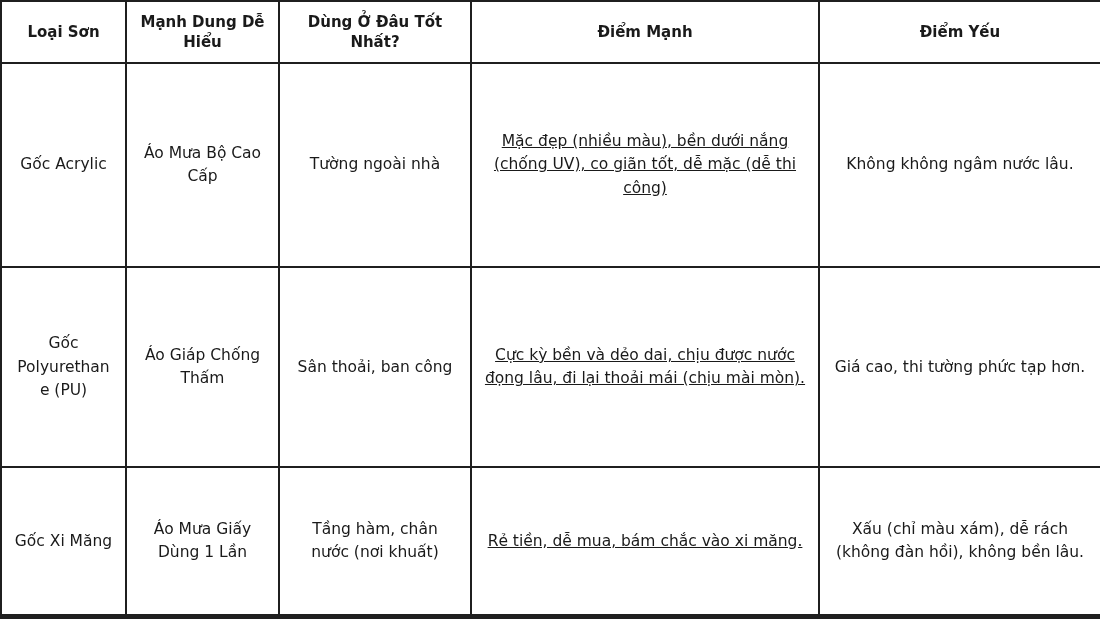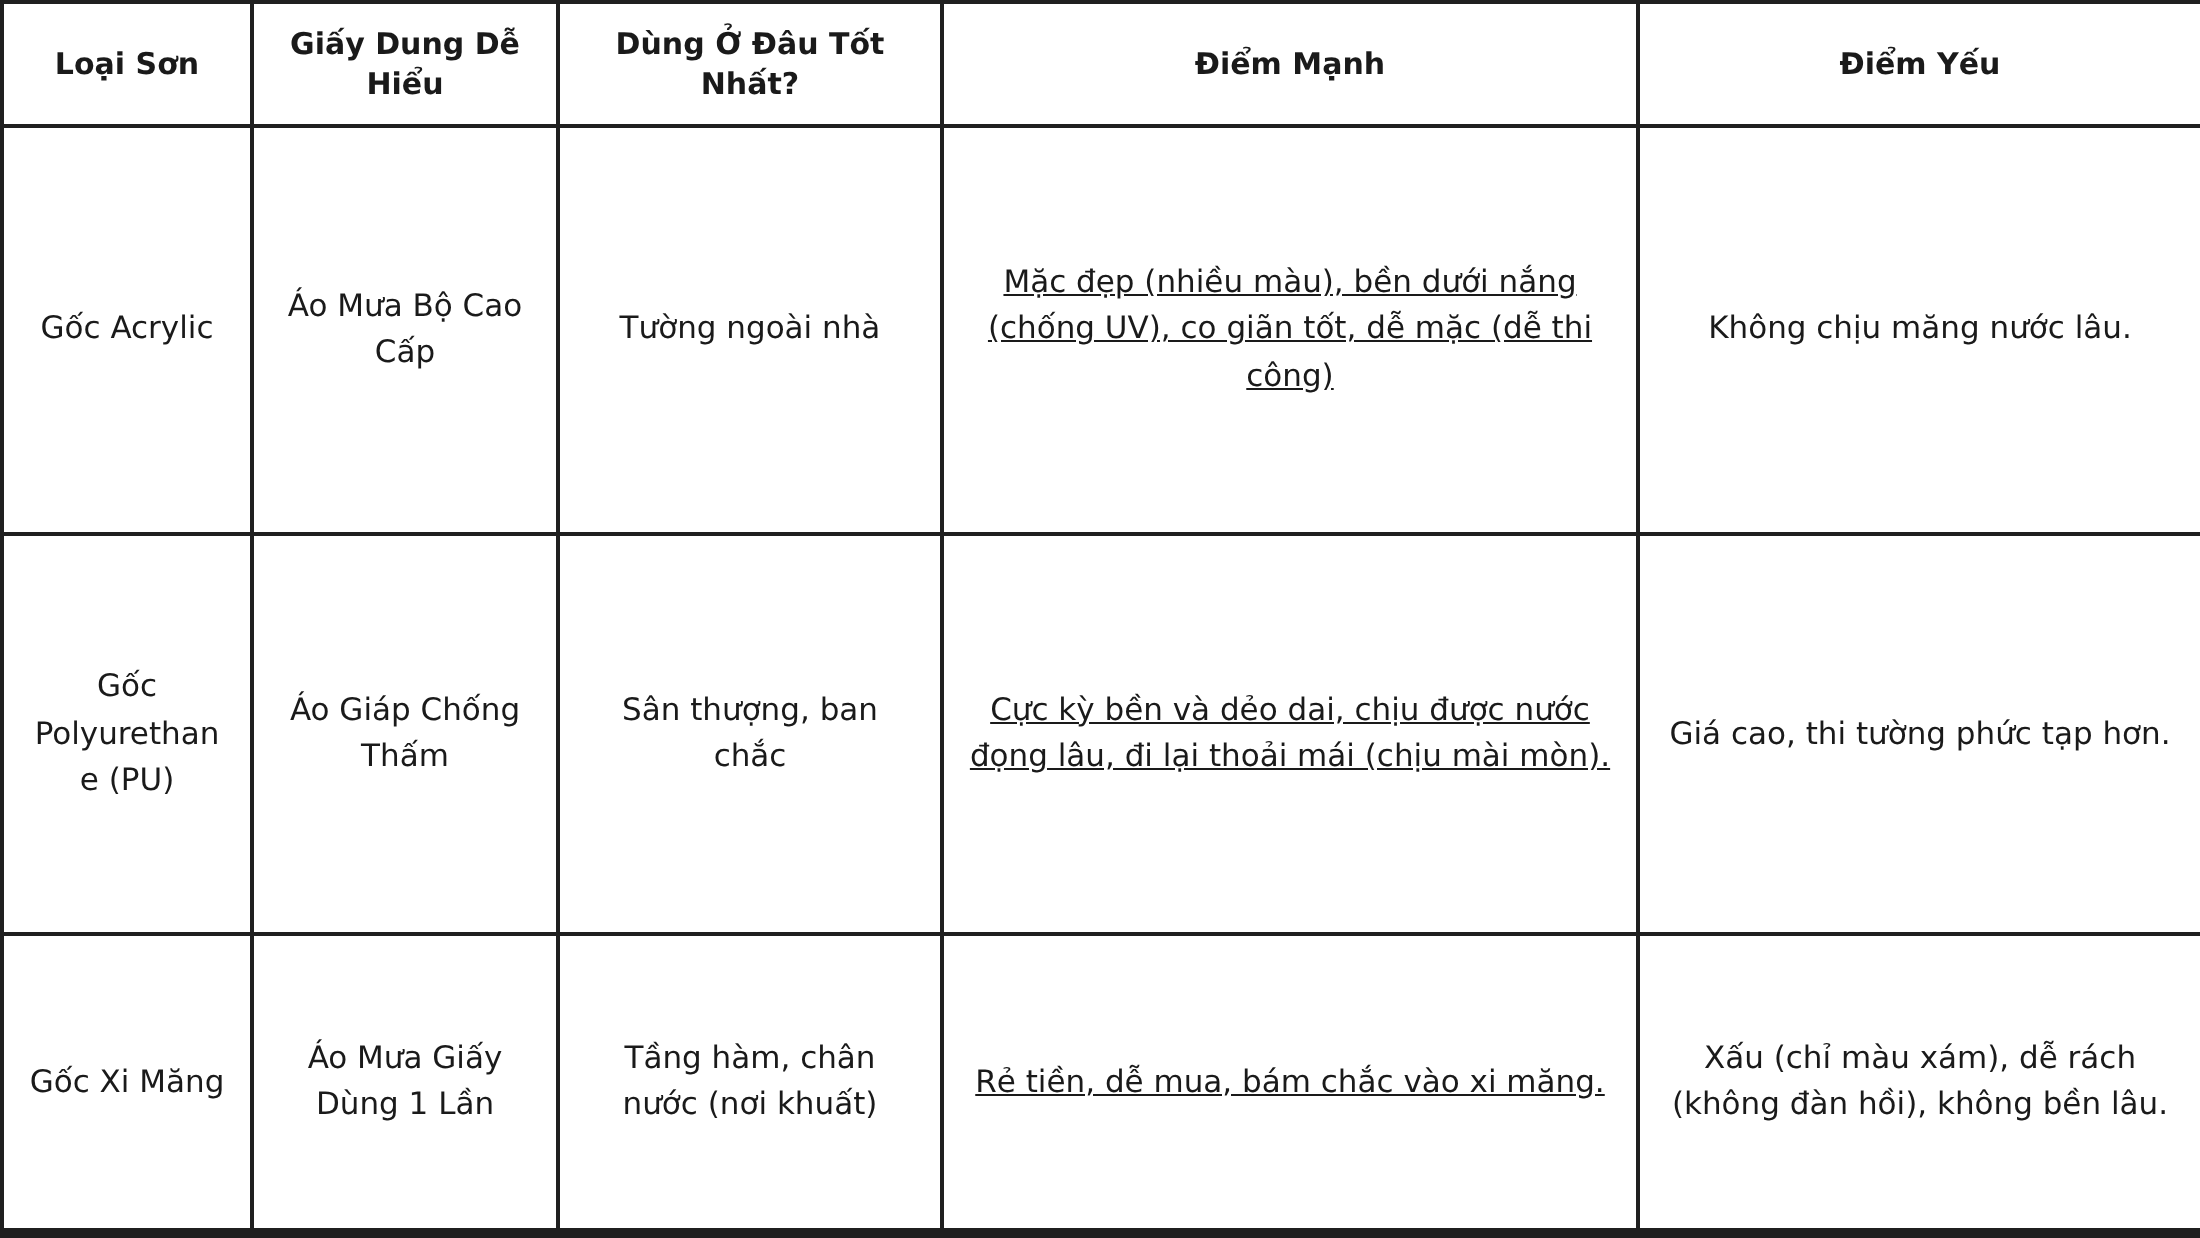--- a/index.html
+++ b/index.html
@@ -62,38 +62,38 @@
     <colgroup>
       <col class="col-type">
       <col class="col-analogy">
       <col class="col-where">
       <col class="col-strength">
       <col class="col-weak">
     </colgroup>
     <thead>
       <tr class="header-row">
         <th class="header-cell">Loại Sơn</th>
-        <th class="header-cell">Giấy Dung Dễ Hiểu</th>
+        <th class="header-cell">Mạnh Dung Dễ Hiểu</th>
         <th class="header-cell">Dùng Ở Đâu Tốt Nhất?</th>
         <th class="header-cell">Điểm Mạnh</th>
         <th class="header-cell">Điểm Yếu</th>
       </tr>
     </thead>
     <tbody>
       <tr class="data-row-1">
         <td class="body-cell">Gốc Acrylic</td>
         <td class="body-cell">Áo Mưa Bộ Cao Cấp</td>
         <td class="body-cell">Tường ngoài nhà</td>
         <td class="body-cell strengths-cell">Mặc đẹp (nhiều màu), bền dưới nắng (chống UV), co giãn tốt, dễ mặc (dễ thi công)</td>
-        <td class="body-cell weaknesses-cell">Không chịu măng nước lâu.</td>
+        <td class="body-cell weaknesses-cell">Không không ngâm nước lâu.</td>
       </tr>
       <tr class="data-row-2">
         <td class="body-cell">Gốc Polyurethane (PU)</td>
         <td class="body-cell">Áo Giáp Chống Thấm</td>
-        <td class="body-cell">Sân thượng, ban chắc</td>
+        <td class="body-cell">Sân thoải, ban công</td>
         <td class="body-cell strengths-cell">Cực kỳ bền và dẻo dai, chịu được nước đọng lâu, đi lại thoải mái (chịu mài mòn).</td>
         <td class="body-cell weaknesses-cell">Giá cao, thi tường phức tạp hơn.</td>
       </tr>
       <tr class="data-row-3">
         <td class="body-cell">Gốc Xi Măng</td>
         <td class="body-cell">Áo Mưa Giấy Dùng 1 Lần</td>
         <td class="body-cell">Tầng hàm, chân nước (nơi khuất)</td>
         <td class="body-cell strengths-cell">Rẻ tiền, dễ mua, bám chắc vào xi măng.</td>
         <td class="body-cell weaknesses-cell">Xấu (chỉ màu xám), dễ rách (không đàn hồi), không bền lâu.</td>
       </tr>

